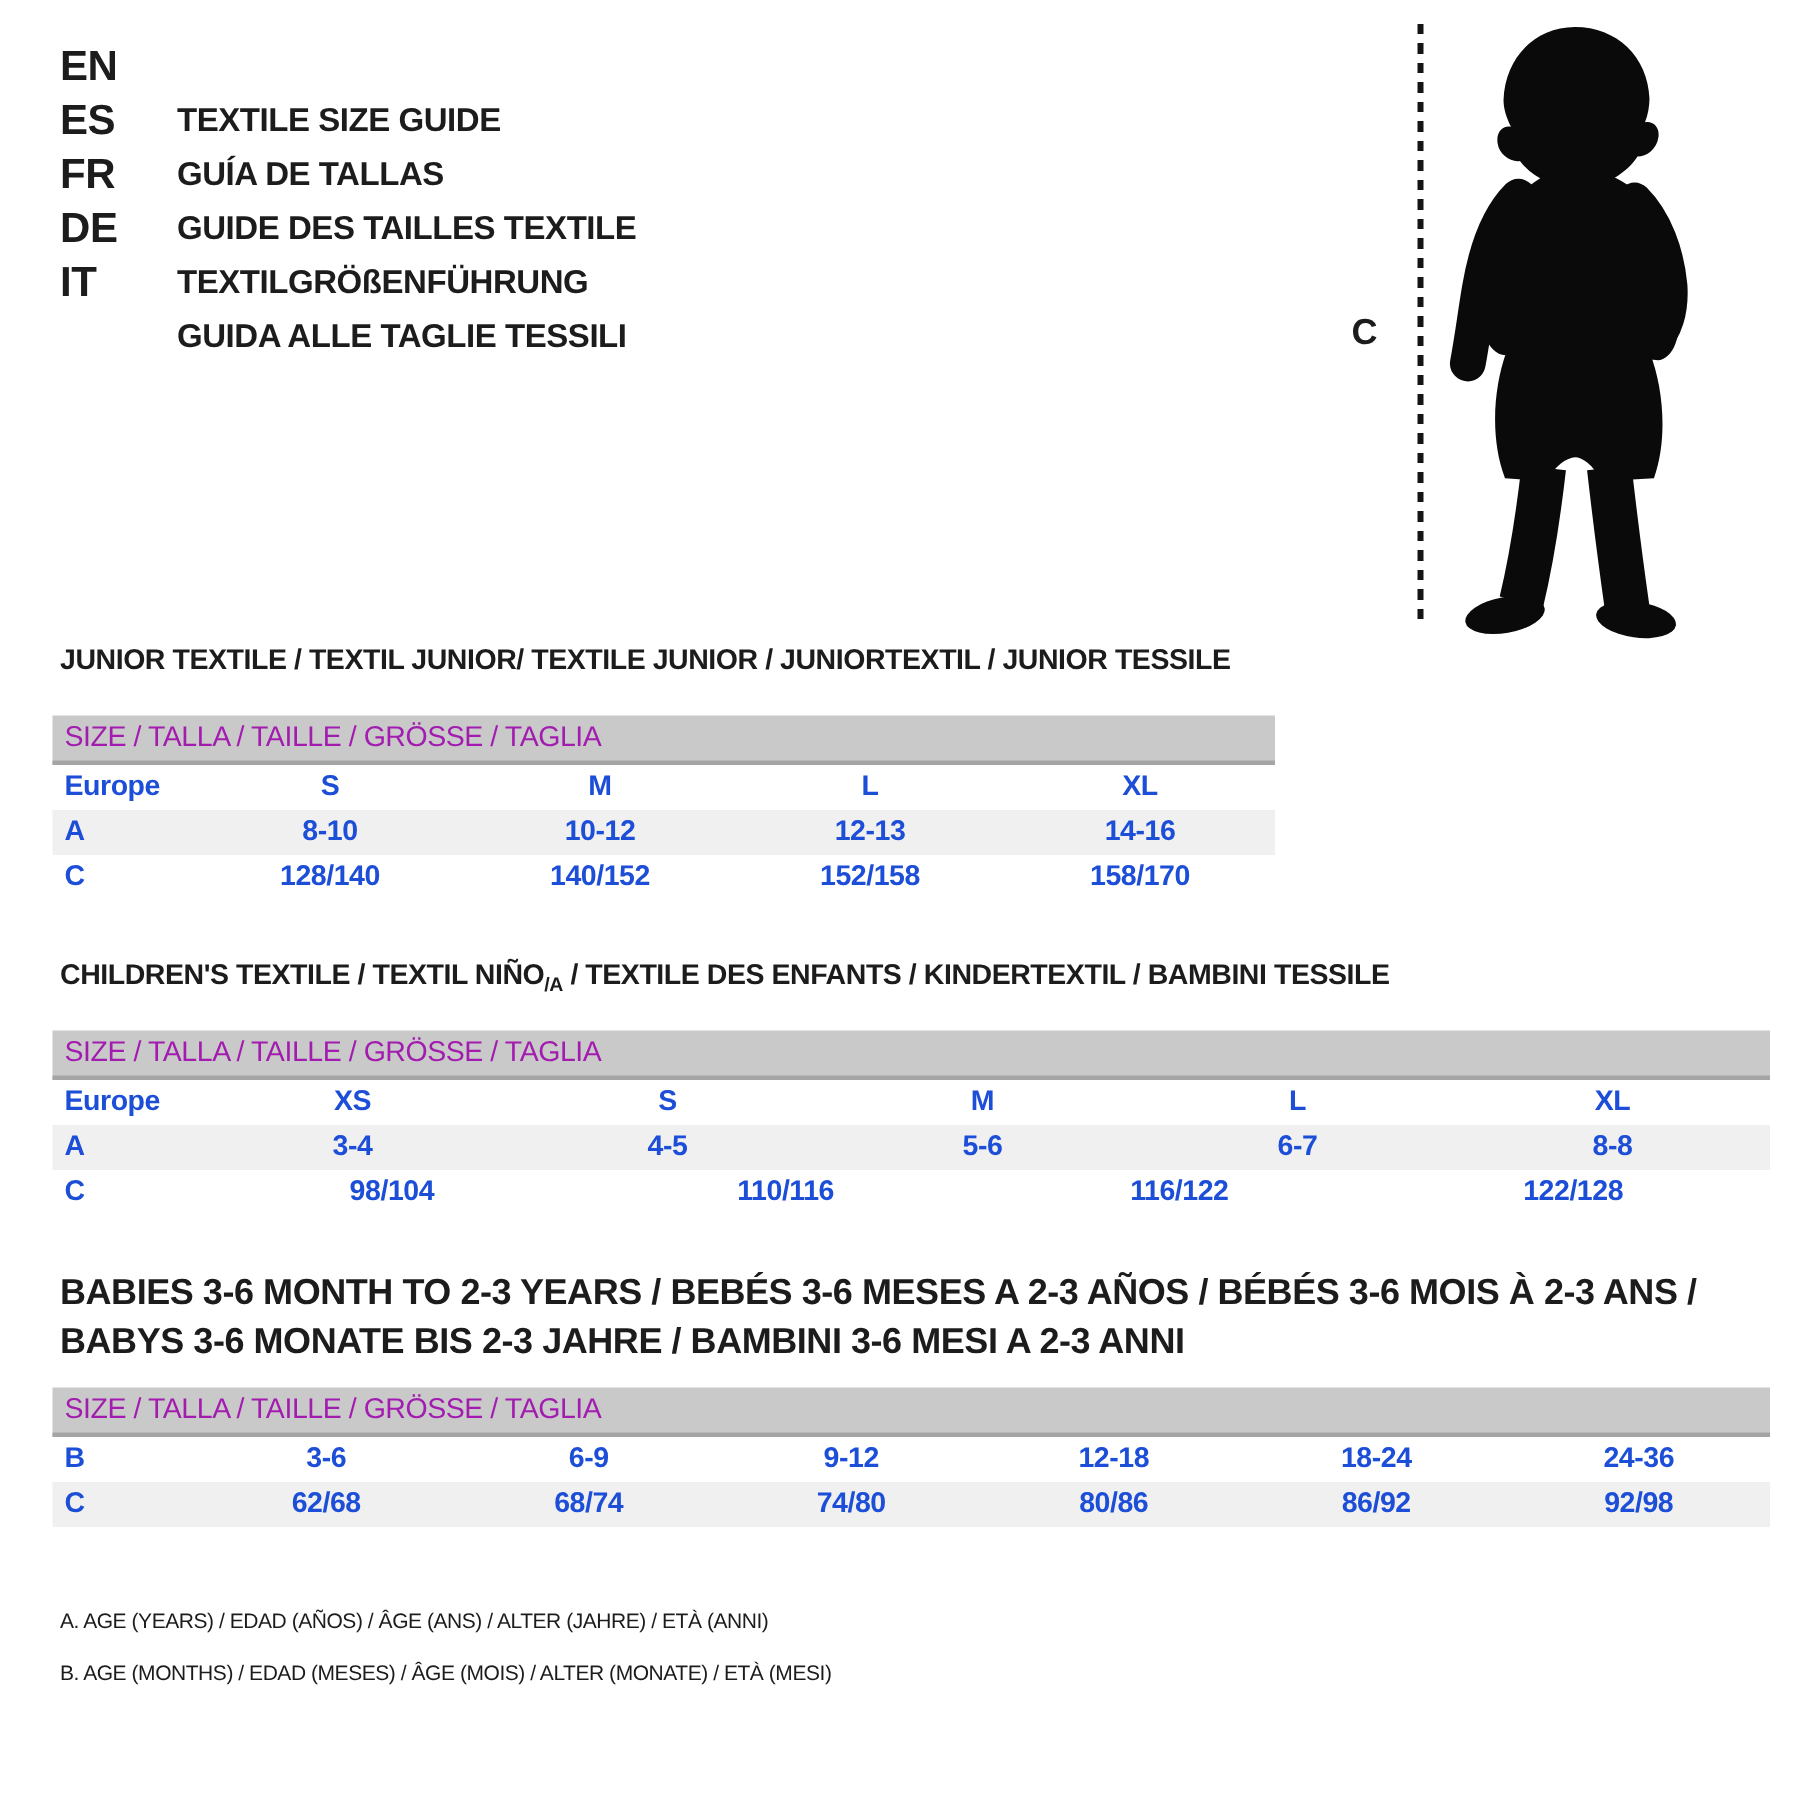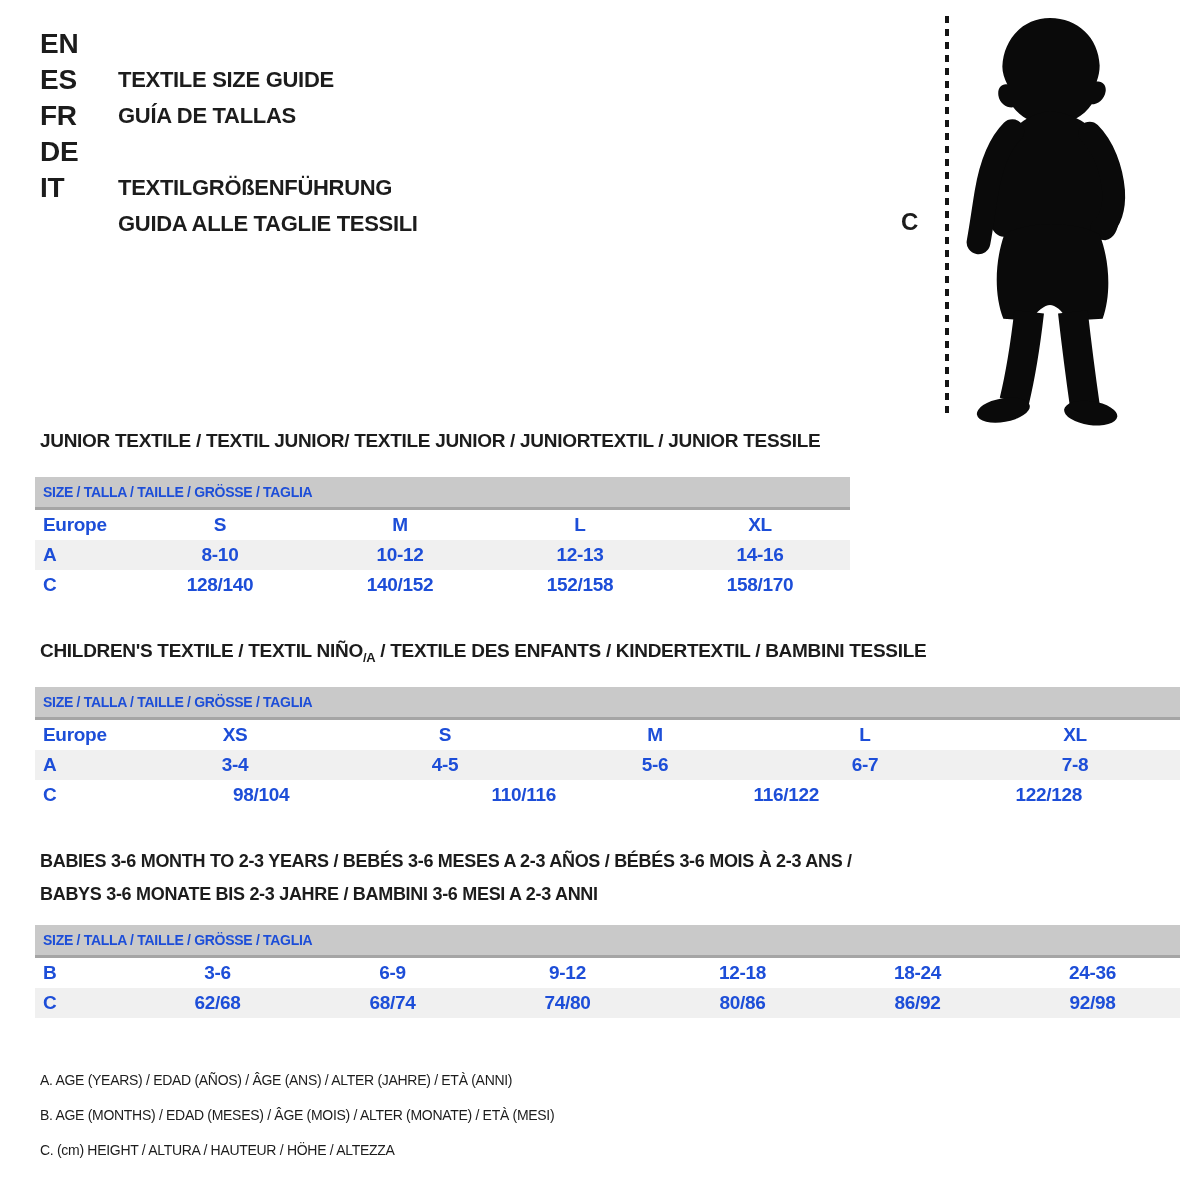--- a/index.html
+++ b/index.html
@@ -21,47 +21,48 @@
   .silhouette{position:absolute;left:966px;top:14px;}
   
   .section-heading{
     position:absolute;left:40px;font-size:19px;font-weight:700;letter-spacing:-0.3px;white-space:nowrap;
   }
   .section-heading sub{font-size:13px;font-weight:700;}
   
   .size-table{position:absolute;left:35px;}
   .size-bar{
     background:#c9c9c9;border-bottom:3px solid #a5a5a5;height:30px;line-height:30px;
-    padding-left:8px;font-size:14px;font-weight:700;color:#1d4ed8;letter-spacing:-0.3px;
+    padding-left:8px;font-size:19px;font-weight:400;color:#a21caf;letter-spacing:-0.3px;
   }
   .trow{display:flex;height:30px;line-height:30px;font-size:19px;font-weight:700;letter-spacing:-0.3px;color:#1d4ed8;}
   .trow.shaded{background:#f0f0f0;}
   .tlabel{width:95px;padding-left:8px;box-sizing:border-box;text-align:left;}
   .tcell{flex:1;text-align:center;}
   
-  .babies-heading{position:absolute;left:40px;top:845px;font-size:18px;font-weight:700;letter-spacing:-0.3px;line-height:33px;white-space:nowrap;}
+  .babies-heading{position:absolute;left:40px;top:845px;font-size:24px;font-weight:700;letter-spacing:-0.3px;line-height:33px;white-space:nowrap;}
   
   .legend{position:absolute;left:40px;top:1063px;font-size:14px;font-weight:400;letter-spacing:-0.3px;line-height:35px;}
 </style>
 </head>
 <body>
 
 <div id="canvas">
 
   <div class="lang-list">
     <div class="lang-row">
       <span class="lang-code">EN</span>
       <span class="lang-title">TEXTILE SIZE GUIDE</span>
     </div>
     <div class="lang-row">
       <span class="lang-code">ES</span>
       <span class="lang-title">GUÍA DE TALLAS</span>
     </div>
     <div class="lang-row">
       <span class="lang-code">FR</span>
+      <span class="lang-title">GUIDE DES TAILLES TEXTILE</span>
     </div>
     <div class="lang-row">
       <span class="lang-code">DE</span>
       <span class="lang-title">TEXTILGRÖßENFÜHRUNG</span>
     </div>
     <div class="lang-row">
       <span class="lang-code">IT</span>
       <span class="lang-title">GUIDA ALLE TAGLIE TESSILI</span>
     </div>
   </div>
@@ -120,21 +121,21 @@
       <span class="tcell">M</span>
       <span class="tcell">L</span>
       <span class="tcell">XL</span>
     </div>
     <div class="trow shaded">
       <span class="tlabel">A</span>
       <span class="tcell">3-4</span>
       <span class="tcell">4-5</span>
       <span class="tcell">5-6</span>
       <span class="tcell">6-7</span>
-      <span class="tcell">7-8</span>
+      <span class="tcell">8-8</span>
     </div>
     <div class="trow">
       <span class="tlabel">C</span>
       <span class="tcell">98/104</span>
       <span class="tcell">110/116</span>
       <span class="tcell">116/122</span>
       <span class="tcell">122/128</span>
     </div>
   </div>
 
@@ -161,16 +162,15 @@
       <span class="tcell">74/80</span>
       <span class="tcell">80/86</span>
       <span class="tcell">86/92</span>
       <span class="tcell">92/98</span>
     </div>
   </div>
 
   <div class="legend">
     <div>A. AGE (YEARS) / EDAD (AÑOS) / ÂGE (ANS) / ALTER (JAHRE) / ETÀ (ANNI)</div>
     <div>B. AGE (MONTHS) / EDAD (MESES) / ÂGE (MOIS) / ALTER (MONATE) / ETÀ (MESI)</div>
-    <div>C. (cm) HEIGHT / ALTURA / HAUTEUR / HÖHE / ALTEZZA</div>
   </div>
 
 </div>
 
 </body></html>

